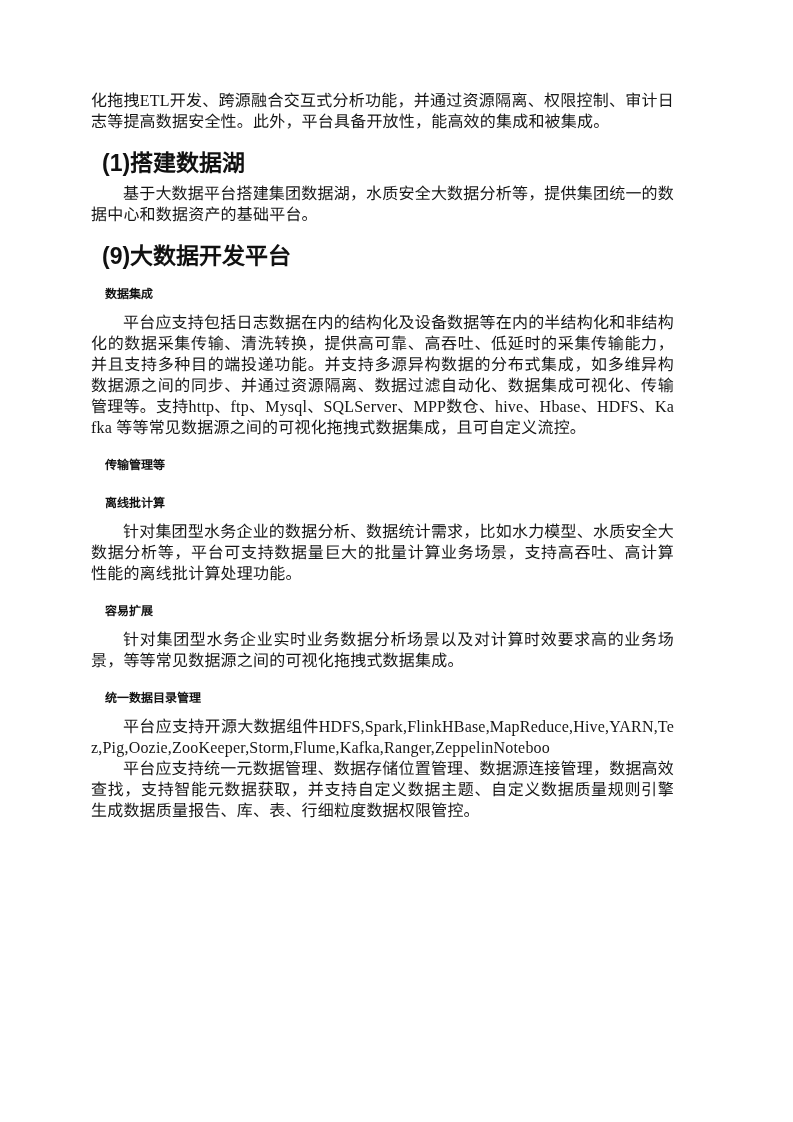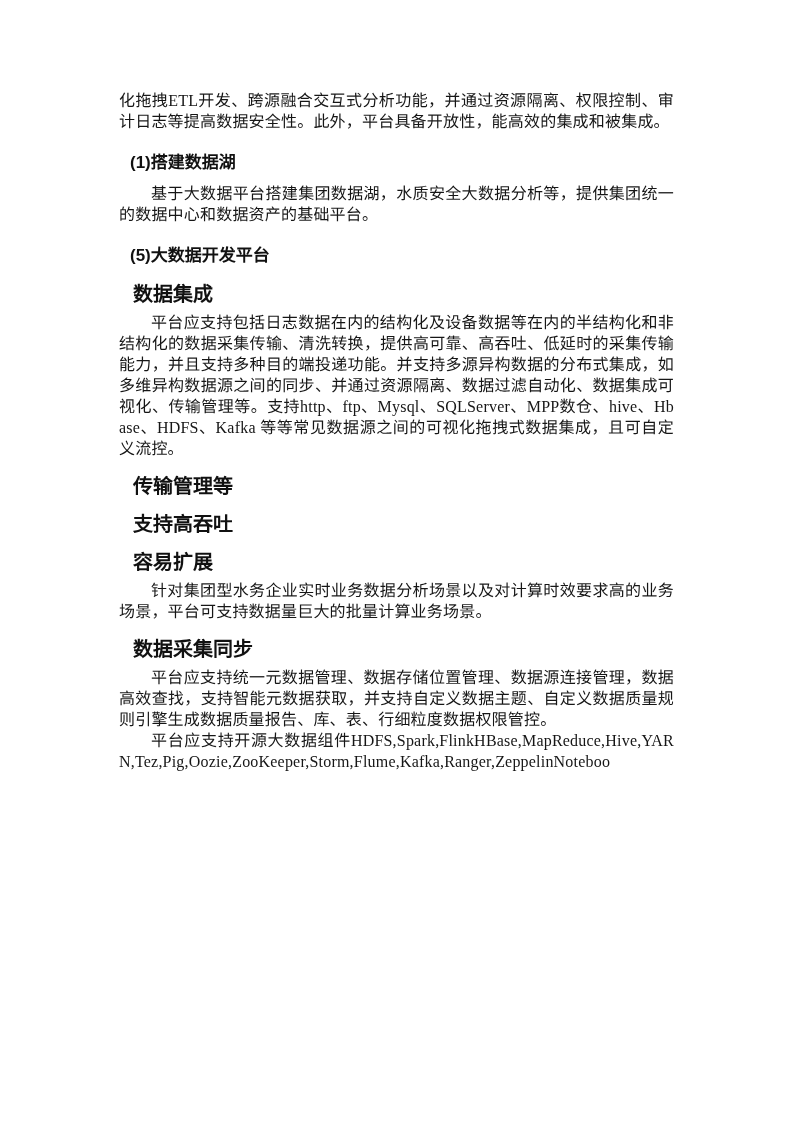--- a/index.html
+++ b/index.html
@@ -6,74 +6,75 @@
     margin: 0;
     padding: 0;
     background: #ffffff;
   }
   .page {
     position: relative;
     width: 793px;
     height: 1052px;
     box-sizing: border-box;
     background: #ffffff;
-    padding: 90px 119px 40px 119px;
+    padding: 90px 119px 40px 91px;
     overflow: hidden;
     color: #161616;
     font-family: "Liberation Serif", "DejaVu Serif", serif;
   }
   .body-text {
     font-size: 16px;
     line-height: 21px;
     text-align: justify;
     margin: 0;
     text-indent: 2em;
     letter-spacing: 0.2px;
     word-break: break-all;
   }
   .body-text.continuation {
     text-indent: 0;
   }
   .h-num {
     font-family: "Liberation Sans", "DejaVu Sans", sans-serif;
-    font-size: 17px;
+    font-size: 23px;
     font-weight: bold;
     color: #111111;
     margin: 20px 0 9px 11px;
     line-height: 22px;
   }
   .h-sub {
     font-family: "Liberation Sans", "DejaVu Sans", sans-serif;
-    font-size: 20px;
+    font-size: 12px;
     font-weight: bold;
     color: #111111;
     margin: 17px 0 7px 14px;
     line-height: 21px;
   }
 </style>
 </head>
 <body>
 
 <div class="page">
 
   <p class="body-text continuation">化拖拽ETL开发、跨源融合交互式分析功能，并通过资源隔离、权限控制、审计日志等提高数据安全性。此外，平台具备开放性，能高效的集成和被集成。</p>
 
   <h3 class="h-num">(1)搭建数据湖</h3>
   <p class="body-text">基于大数据平台搭建集团数据湖，水质安全大数据分析等，提供集团统一的数据中心和数据资产的基础平台。</p>
 
-  <h3 class="h-num">(5)大数据开发平台</h3>
+  <h3 class="h-num">(9)大数据开发平台</h3>
 
   <h4 class="h-sub">数据集成</h4>
   <p class="body-text">平台应支持包括日志数据在内的结构化及设备数据等在内的半结构化和非结构化的数据采集传输、清洗转换，提供高可靠、高吞吐、低延时的采集传输能力，并且支持多种目的端投递功能。并支持多源异构数据的分布式集成，如多维异构数据源之间的同步、并通过资源隔离、数据过滤自动化、数据集成可视化、传输管理等。支持http、ftp、Mysql、SQLServer、MPP数仓、hive、Hbase、HDFS、Kafka 等等常见数据源之间的可视化拖拽式数据集成，且可自定义流控。</p>
 
   <h4 class="h-sub">传输管理等</h4>
 
-  <h4 class="h-sub">支持高吞吐</h4>
+  <h4 class="h-sub">离线批计算</h4>
+  <p class="body-text">针对集团型水务企业的数据分析、数据统计需求，比如水力模型、水质安全大数据分析等，平台可支持数据量巨大的批量计算业务场景，支持高吞吐、高计算性能的离线批计算处理功能。</p>
 
   <h4 class="h-sub">容易扩展</h4>
-  <p class="body-text">针对集团型水务企业实时业务数据分析场景以及对计算时效要求高的业务场景，平台可支持数据量巨大的批量计算业务场景。</p>
+  <p class="body-text">针对集团型水务企业实时业务数据分析场景以及对计算时效要求高的业务场景，等等常见数据源之间的可视化拖拽式数据集成。</p>
 
-  <h4 class="h-sub">数据采集同步</h4>
+  <h4 class="h-sub">统一数据目录管理</h4>
 
+  <p class="body-text">平台应支持开源大数据组件HDFS,Spark,FlinkHBase,MapReduce,Hive,YARN,Tez,Pig,Oozie,ZooKeeper,Storm,Flume,Kafka,Ranger,ZeppelinNoteboo</p>
   <p class="body-text">平台应支持统一元数据管理、数据存储位置管理、数据源连接管理，数据高效查找，支持智能元数据获取，并支持自定义数据主题、自定义数据质量规则引擎生成数据质量报告、库、表、行细粒度数据权限管控。</p>
-  <p class="body-text">平台应支持开源大数据组件HDFS,Spark,FlinkHBase,MapReduce,Hive,YARN,Tez,Pig,Oozie,ZooKeeper,Storm,Flume,Kafka,Ranger,ZeppelinNoteboo</p>
 
 </div>
 
 </body></html>

